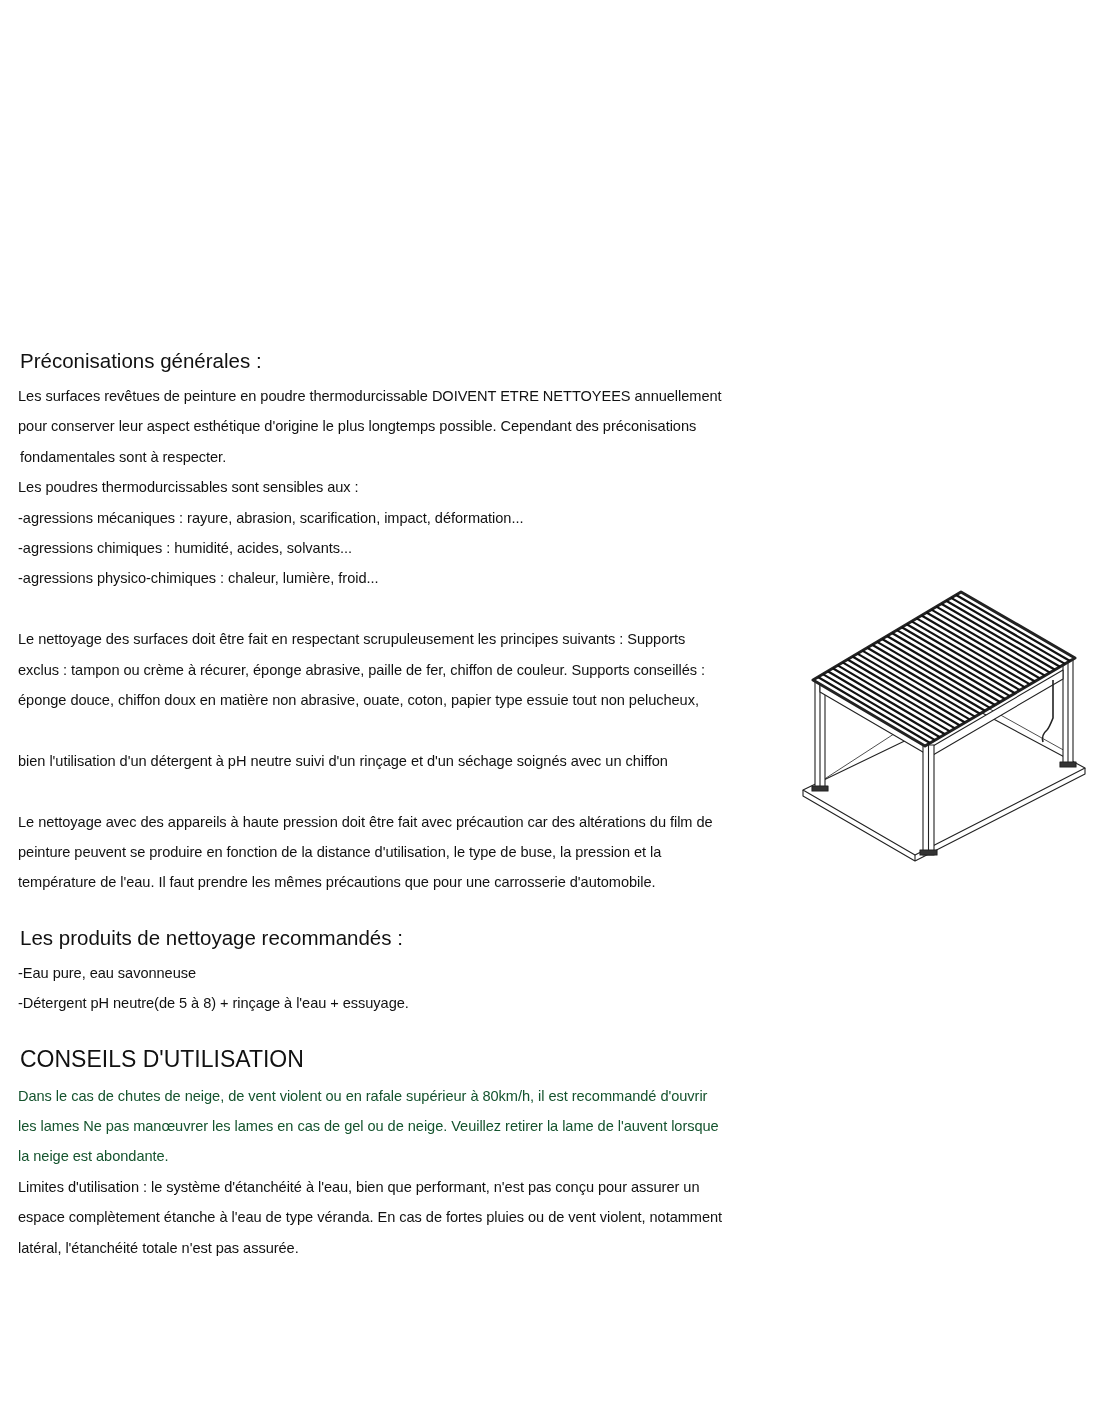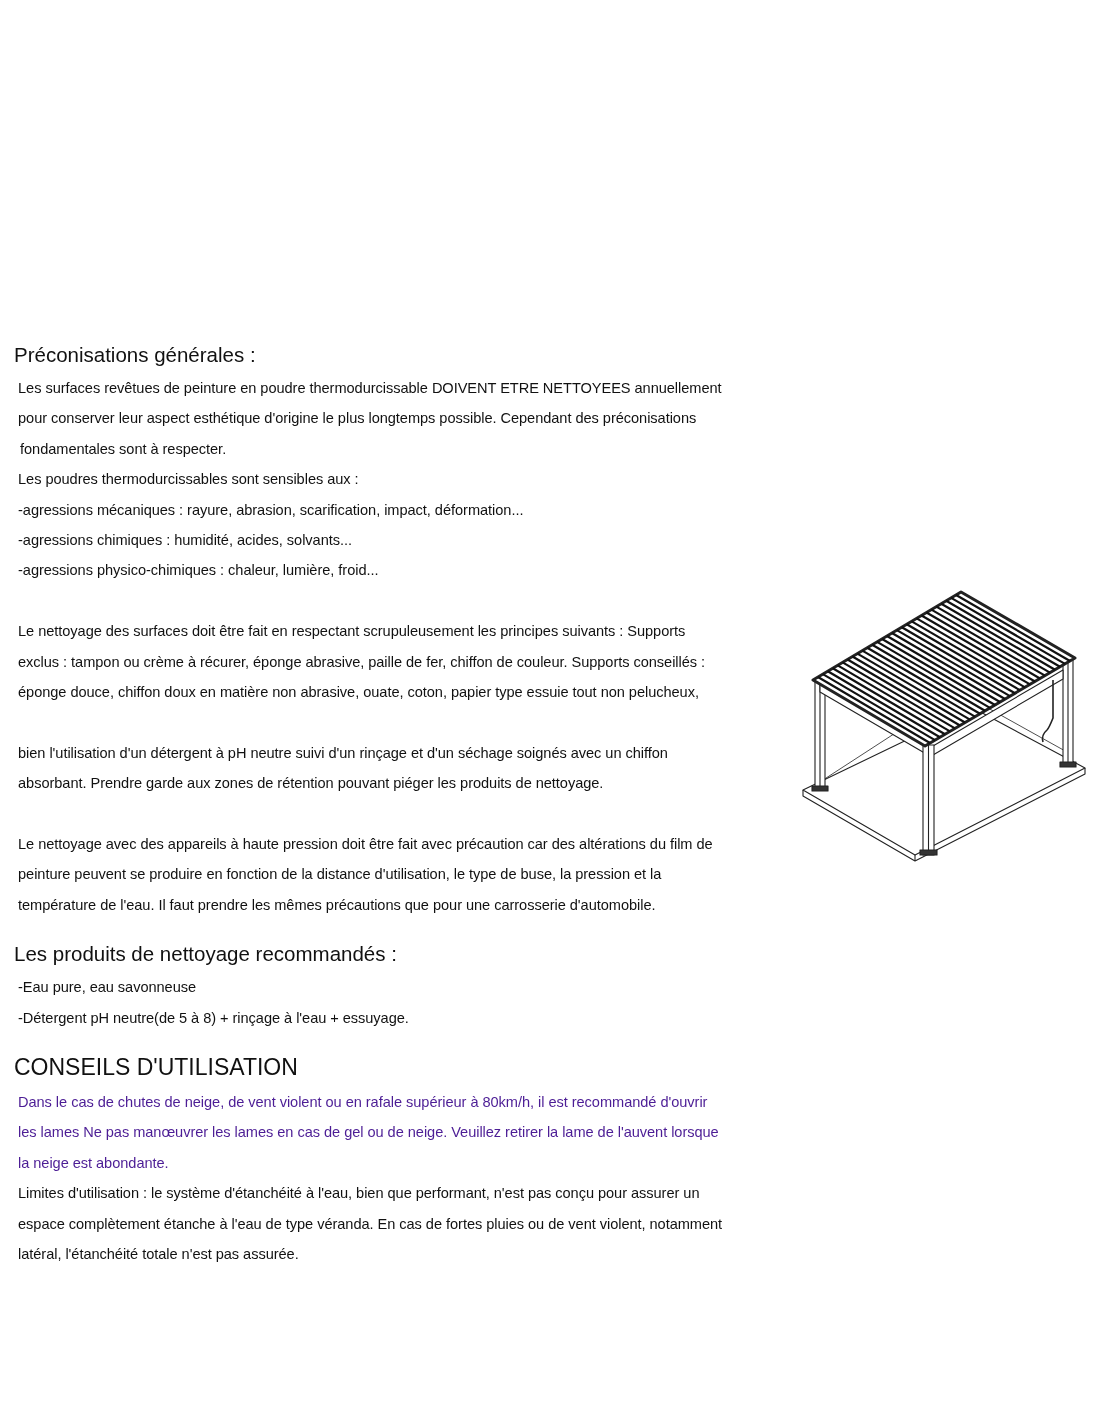--- a/index.html
+++ b/index.html
@@ -1,24 +1,24 @@
 <!DOCTYPE html>
 <html><head>
 <meta charset="utf-8">
 <style>
   html, body { margin: 0; padding: 0; background: #ffffff; }
   body { width: 1100px; height: 1422px; position: relative; overflow: hidden;
          font-family: "Liberation Sans", sans-serif; color: #111111; }
   .col { position: absolute; left: 8px; top: 336px; width: 770px; }
-  h2 { margin: 6px; font-weight: normal; font-family: "Liberation Sans", sans-serif; }
+  h2 { margin: 12px; font-weight: normal; font-family: "Liberation Sans", sans-serif; }
   .h-sm { font-size: 20.5px; line-height: 26px; }
   .h-lg { font-size: 23px; line-height: 30px; }
   p { margin: 10px; font-size: 14.6px; line-height: 20.4px; letter-spacing: -0.05px; }
   .gap { height: 20.4px; }
-  .red { color: #4c1d95; }
+  .red { color: #14532d; }
   .ind { padding-left: 2px; }
   #pergola { position: absolute; left: 795px; top: 580px; width: 305px; height: 285px; }
 </style>
 </head>
 <body>
 
 <div class="col">
   <h2 class="h-sm">Préconisations générales :</h2>
   <div>
     <p>Les surfaces revêtues de peinture en poudre thermodurcissable DOIVENT ETRE NETTOYEES annuellement</p>
@@ -31,21 +31,20 @@
   </div>
   <div class="gap"></div>
   <div>
     <p>Le nettoyage des surfaces doit être fait en respectant scrupuleusement les principes suivants : Supports</p>
     <p>exclus : tampon ou crème à récurer, éponge abrasive, paille de fer, chiffon de couleur. Supports conseillés :</p>
     <p>éponge douce, chiffon doux en matière non abrasive, ouate, coton, papier type essuie tout non pelucheux,</p>
   </div>
   <div class="gap"></div>
   <div>
     <p>bien l'utilisation d'un détergent à pH neutre suivi d'un rinçage et d'un séchage soignés avec un chiffon</p>
-    <p>absorbant. Prendre garde aux zones de rétention pouvant piéger les produits de nettoyage.</p>
   </div>
   <div class="gap"></div>
   <div>
     <p>Le nettoyage avec des appareils à haute pression doit être fait avec précaution car des altérations du film de</p>
     <p>peinture peuvent se produire en fonction de la distance d'utilisation, le type de buse, la pression et la</p>
     <p>température de l'eau. Il faut prendre les mêmes précautions que pour une carrosserie d'automobile.</p>
   </div>
   <div style="height:10px"></div>
   <h2 class="h-sm">Les produits de nettoyage recommandés :</h2>
   <div>

